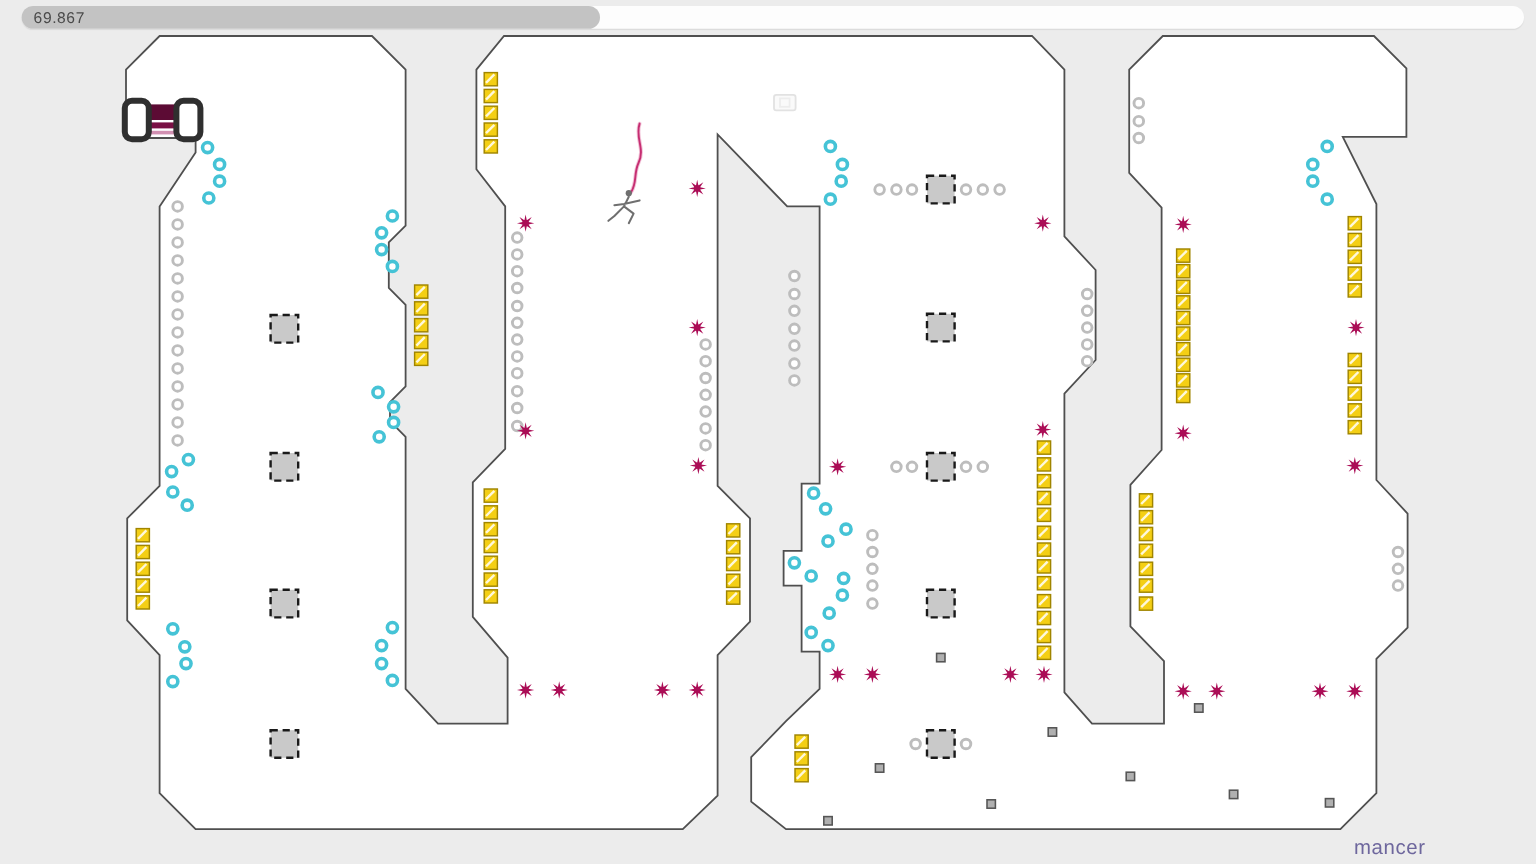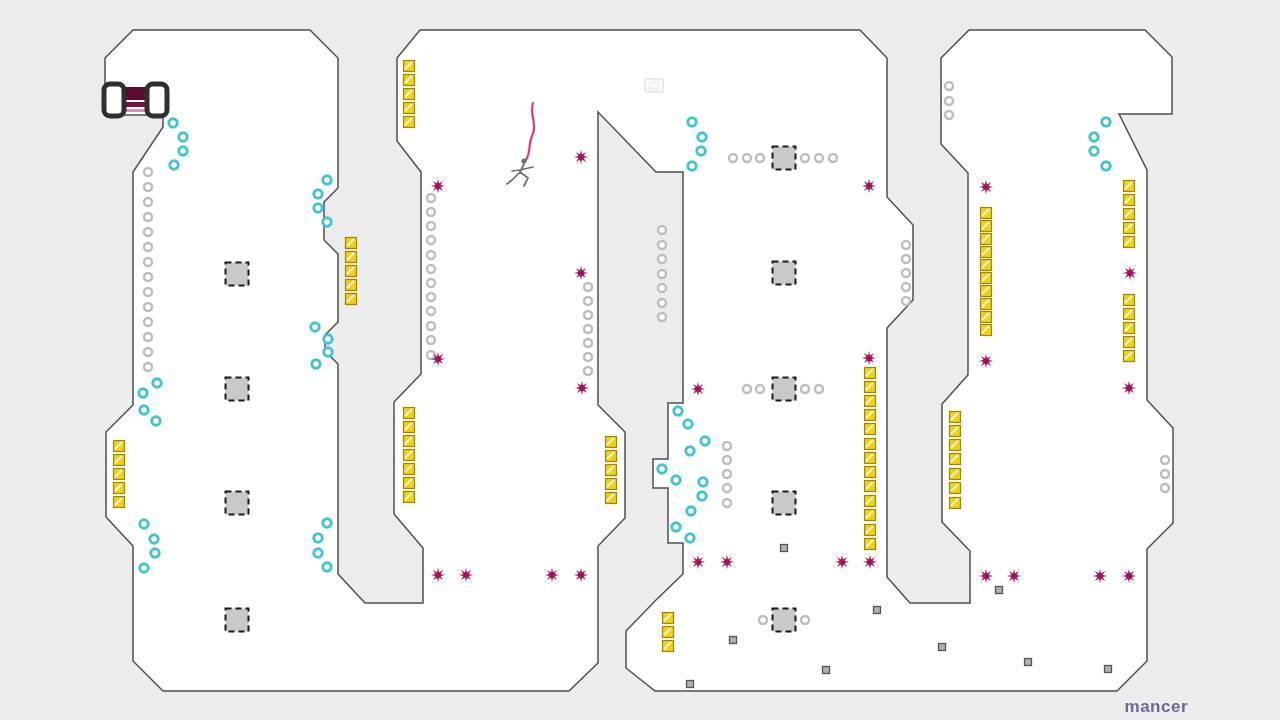--- a/index.html
+++ b/index.html
@@ -20,21 +20,21 @@
     background:#c3c3c3;border-radius:10px;
     display:flex;align-items:center;
   }
   .timer-text{
     margin-left:10px;font-size:13px;color:#4a4a4a;letter-spacing:0.5px;
     font-family:"Liberation Sans", sans-serif;
   }
   .level-name{
     position:absolute;right:92px;top:697px;
     font-size:17px;color:#6e679d;letter-spacing:0.5px;
-    font-family:"Liberation Sans", sans-serif;font-weight:700;
+    font-family:"Liberation Sans", sans-serif;font-weight:400;
   }
 </style>
 </head>
 <body>
 
 <div id="stage">
   <svg id="level-svg" width="1280" height="720">
       <rect x="0" y="0" width="1280" height="720" fill="#ececec"></rect>
       <path d="M133,30 L310,30 L338,58 L338,188 L324,202 L324,240 L338,254 L338,322 L325,335 L325,351 L338,364 L338,574 L365,603 L423,603 L423,548 L394,514 L394,402 L421,374 L421,172 L397,141 L397,58 L420,30 L860,30 L887,58 L887,197 L913,225 L913,300 L887,328 L887,577 L910,603 L970,603 L970,551 L942,522 L942,404 L968,375 L968,173 L941,144 L941,58 L969,30 L1145,30 L1172,57 L1172,114 L1119,114 L1147,170 L1147,400 L1173,428 L1173,523 L1147,549 L1147,661 L1117,691 L655,691 L626,668 L626,631 L655,601 L683,574 L683,543 L668,543 L668,488 L653,488 L653,459 L668,459 L668,403 L683,403 L683,172 L656,172 L598,112 L598,405 L625,432 L625,518 L598,546 L598,663 L569,691 L163,691 L133,661 L133,546 L106,517 L106,432 L133,405 L133,172 L163,127 L163,115 L105,115 L105,58 Z" fill="#ffffff" stroke="#4f4f4f" stroke-width="1.5" stroke-linejoin="miter"></path>
       <rect x="645" y="79" width="18" height="13" rx="2" fill="#fafafa" stroke="#e2e2e2" stroke-width="1.5"></rect>
@@ -360,15 +360,20 @@
       <path d="M1100.0,568.8L1101.0,573.6L1105.1,570.9L1102.4,575.0L1107.2,576.0L1102.4,577.0L1105.1,581.1L1101.0,578.4L1100.0,583.2L1099.0,578.4L1094.9,581.1L1097.6,577.0L1092.8,576.0L1097.6,575.0L1094.9,570.9L1099.0,573.6Z" fill="#ab0d56"></path>
       <circle cx="1100" cy="576" r="2.6" fill="#ab0d56"></circle>
       <path d="M1129.0,568.8L1130.0,573.6L1134.1,570.9L1131.4,575.0L1136.2,576.0L1131.4,577.0L1134.1,581.1L1130.0,578.4L1129.0,583.2L1128.0,578.4L1123.9,581.1L1126.6,577.0L1121.8,576.0L1126.6,575.0L1123.9,570.9L1128.0,573.6Z" fill="#ab0d56"></path>
       <circle cx="1129" cy="576" r="2.6" fill="#ab0d56"></circle>
       <path d="M533,103 C529,115 538,124 532,136 C528,145 531,152 526,160" fill="none" stroke="#eeb0cc" stroke-width="3.2" stroke-linecap="round" opacity="0.8"></path>
       <path d="M533,103 C529,115 538,124 532,136 C528,145 531,152 526,160" fill="none" stroke="#c62e72" stroke-width="1.6" stroke-linecap="round"></path>
       <circle cx="524" cy="161" r="2.6" fill="#6f6f6f"></circle>
       <path d="M524,164 L520,172 M512,171 L520,170 L533,167 M520,172 L512,180 M520,172 L528,178 M512,180 L507,184 M528,178 L524,186" fill="none" stroke="#6f6f6f" stroke-width="1.7" stroke-linecap="round"></path>
     </svg>
 
+  <div class="topbar-track">
+    <div class="topbar-fill">
+      <span class="timer-text">69.867</span>
+    </div>
+  </div>
 
   <div class="level-name">mancer</div>
 </div>
 
 </body></html>

